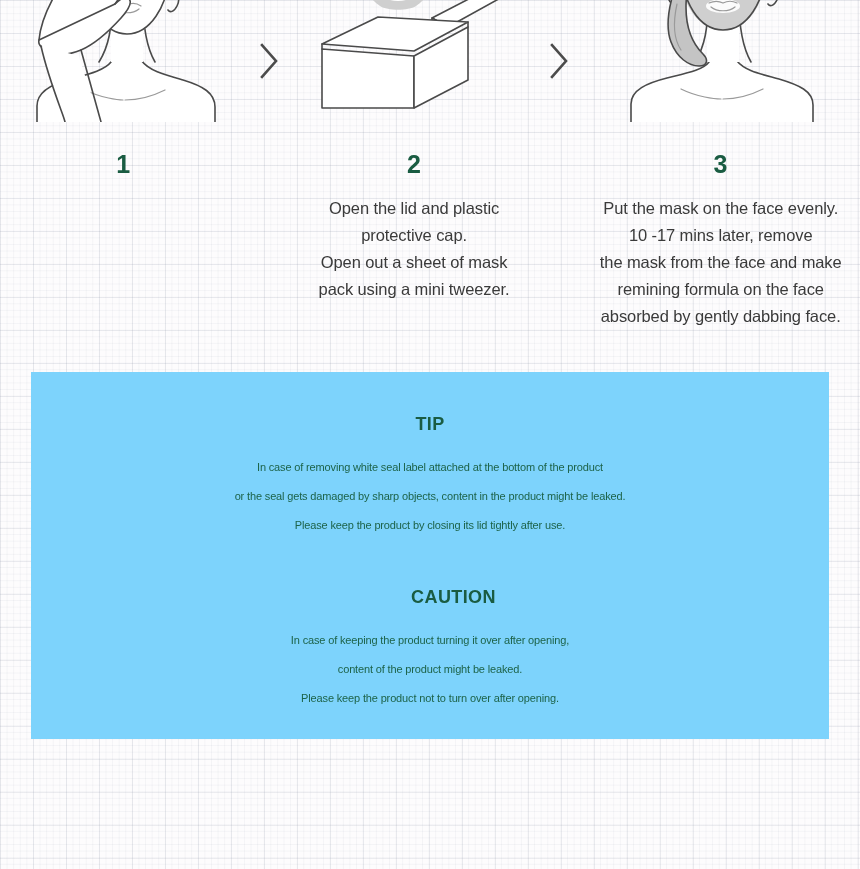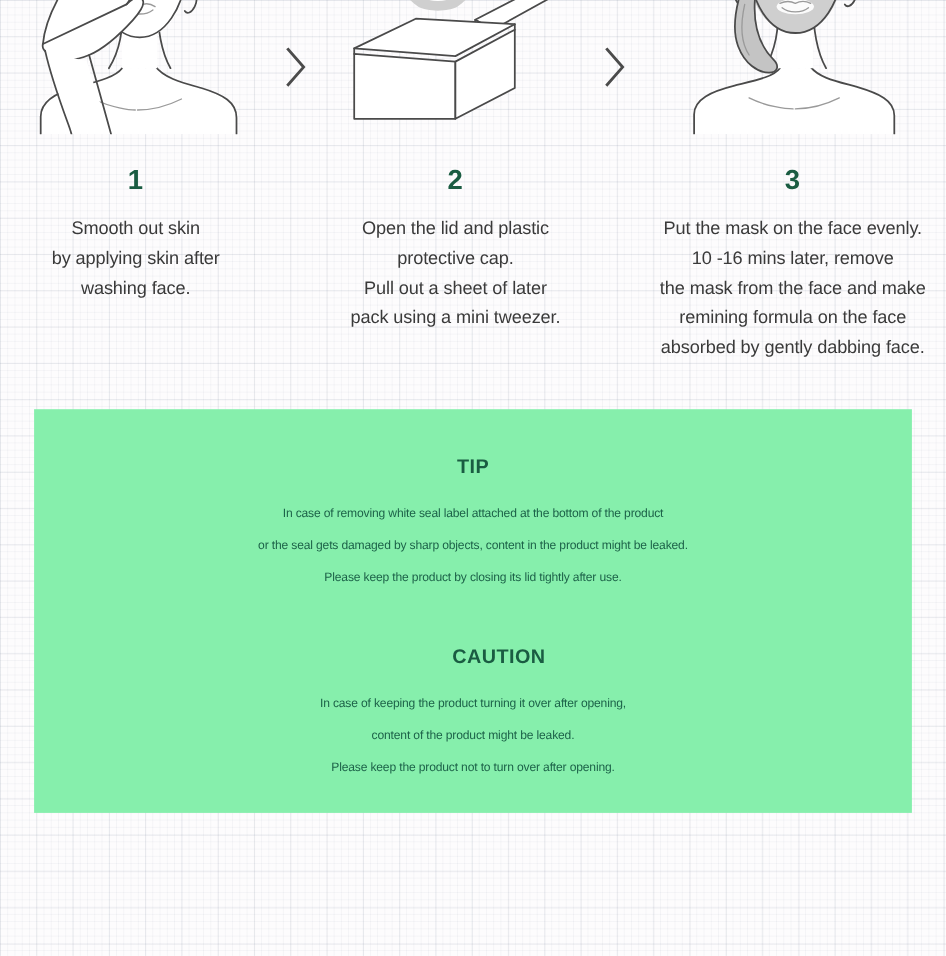--- a/index.html
+++ b/index.html
@@ -95,21 +95,21 @@
   }
   .arrow svg { display: block; }
 
   
   .notice-panel {
     position: absolute;
     left: 31px;
     top: 372px;
     width: 798px;
     height: 367px;
-    background: #86efac;
+    background: #7dd3fc;
     box-sizing: border-box;
     display: flex;
     flex-direction: column;
     align-items: center;
   }
 
   .notice-head {
     font-size: 18px;
     font-weight: bold;
     color: #1a5c42;
@@ -174,23 +174,20 @@
         <path class="ink" d="M58 -8 C70 -22 78 -30 84 -28 C89 -26 88 -18 80 -6"></path>
         <path class="ink" d="M80 -6 C88 -16 95 -21 99 -18 C103 -15 100 -7 92 4"></path>
         <path class="ink" d="M92 4 C98 -2 103 -4 106 -1 C109 2 106 9 98 18 C88 29 72 44 58 50 C42 57 28 54 22 50 C17 46 15 44 16 40 Z"></path>
 
         <path class="skin" d="M18 46 C22 62 30 84 36 104 C40 116 42 122 42 122 L78 122 C72 104 62 78 56 56 Z"></path>
         <path class="ink" d="M18 46 C22 64 30 88 38 110 C41 118 42 122 42 122"></path>
         <path class="ink" d="M58 50 C64 72 72 100 78 122"></path>
       </svg>
     </div>
     <div class="step-num">1</div>
-    <div class="step-desc">Smooth out skin
-by applying skin after
-washing face.</div>
   </div>
 
   <div class="arrow">
     <svg width="24" height="44" viewBox="0 0 24 44">
       <path d="M5 6 L19 22 L5 38" fill="none" stroke="#4b4b4b" stroke-width="2.6" stroke-linecap="square" stroke-linejoin="miter"></path>
     </svg>
   </div>
 
   <div class="step step-2">
     <div class="illus">
@@ -218,21 +215,21 @@
         <path class="boxface" d="M100 56 L154 27 L154 80 L100 108 Z"></path>
         <path class="ink" d="M100 56 L154 27 L154 80 L100 108 Z"></path>
 
         <path class="ink" d="M8 44 L8 49"></path>
         <path class="ink" d="M154 22 L154 27"></path>
       </svg>
     </div>
     <div class="step-num">2</div>
     <div class="step-desc">Open the lid and plastic
 protective cap.
-Pull out a sheet of later
+Open out a sheet of mask
 pack using a mini tweezer.</div>
   </div>
 
   <div class="arrow">
     <svg width="24" height="44" viewBox="0 0 24 44">
       <path d="M5 6 L19 22 L5 38" fill="none" stroke="#4b4b4b" stroke-width="2.6" stroke-linecap="square" stroke-linejoin="miter"></path>
     </svg>
   </div>
 
   <div class="step step-3">
@@ -260,21 +257,21 @@
         <path class="ink" d="M56 -12 C48 -16 44 -8 48 0 C51 6 55 7 57 4"></path>
         <path class="ink" d="M148 -12 C156 -16 160 -8 156 0 C153 6 149 7 147 4"></path>
 
         <path class="maskgray-d" d="M56 -18 C48 4 44 26 50 42 C56 58 68 66 78 66 C86 66 88 60 82 54 C70 42 62 24 66 -8 Z"></path>
         <path class="ink" d="M56 -18 C48 4 44 26 50 42 C56 58 68 66 78 66 C86 66 88 60 82 54 C70 42 62 24 66 -8"></path>
         <path class="ink-thin" d="M56 4 C52 22 52 38 60 50"></path>
       </svg>
     </div>
     <div class="step-num">3</div>
     <div class="step-desc">Put the mask on the face evenly.
-10 -16 mins later, remove
+10 -17 mins later, remove
 the mask from the face and make
 remining formula on the face
 absorbed by gently dabbing face.</div>
   </div>
 
 </div>
 
 <div class="notice-panel">
   <div class="notice-head tip">TIP</div>
   <div class="notice-body">In case of removing white seal label attached at the bottom of the product

